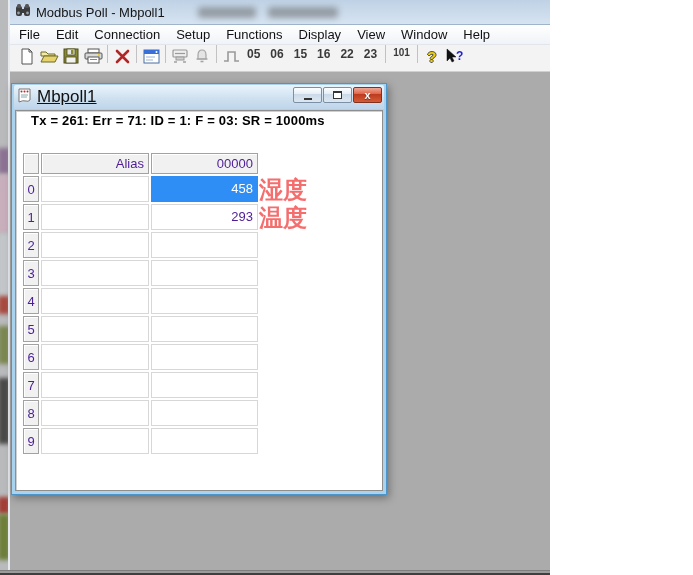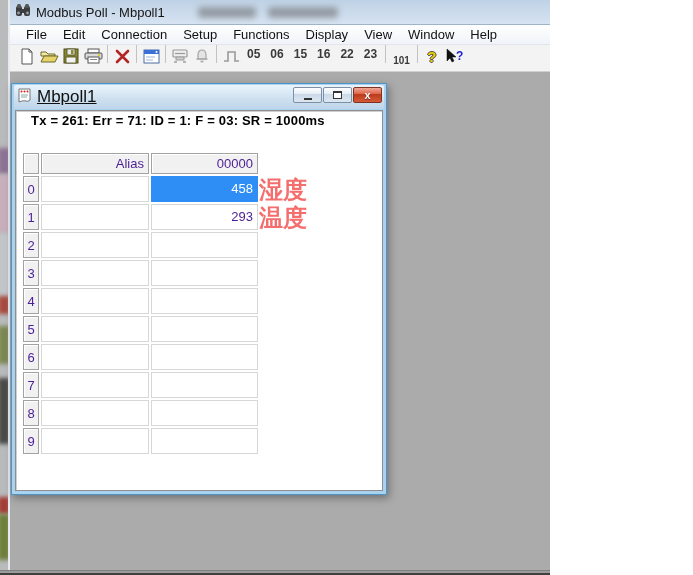--- a/index.html
+++ b/index.html
@@ -24,29 +24,29 @@
   .blur-blob { position:absolute; height:11px; top:7px; background:#5d5d5d; opacity:.5; border-radius:3px; filter:blur(3px); }
   .caption-buttons { position:absolute; right:2px; top:0; display:flex; }
   .cap-btn { height:19px; border:1px solid #46586c; border-top:none; border-radius:0 0 3px 3px; margin-left:0; display:flex; align-items:center; justify-content:center; }
   .cap-btn.minmax { width:27px; background:linear-gradient(#fbfdfe,#dfe9f3 45%,#c3d2e2 46%,#d6e2ee); }
   .cap-btn.close-red { width:39px; background:linear-gradient(#f2a08b,#e06a4e 45%,#c1401f 46%,#d6633f); }
   .glyph-min { width:9px; height:3px; background:#333; margin-top:8px; box-shadow:0 1px 0 rgba(255,255,255,.7); }
   .glyph-max { width:10px; height:8px; border:1px solid #333; border-top:3px solid #333; background:#fff; box-shadow:0 1px 0 rgba(255,255,255,.7); }
   .glyph-x { color:#fff; font-size:13px; font-weight:bold; text-shadow:0 1px 1px rgba(0,0,0,.5); line-height:17px; }
 
   
-  .menubar { height:20px; flex:0 0 20px; background:linear-gradient(#ffffff,#f0f3f8); display:flex; align-items:center; padding-left:8px; border-bottom:1px solid #e2e6ec; }
+  .menubar { height:20px; flex:0 0 20px; background:linear-gradient(#ffffff,#f0f3f8); display:flex; align-items:center; padding-left:1px; border-bottom:1px solid #e2e6ec; }
   .menu-item { font-size:13px; color:#111; padding:1px 8px; cursor:default; }
 
   
   .toolbar { height:27px; flex:0 0 27px; background:#f3f3f3; border-bottom:1px solid #cfcfcf; display:flex; align-items:flex-start; padding-left:6px; }
   .tb-btn { width:22px; height:22px; display:flex; align-items:center; justify-content:center; }
   .tb-sep { width:1px; height:18px; background:#c2c2c2; margin:0 3px; }
   .tb-num { font-size:12px; font-weight:bold; color:#3a3a3a; padding:2px 5px; }
-  .tb-101 { font-size:10px; font-weight:bold; color:#3a3a3a; padding:2px 4px;margin-top:8px; }
+  .tb-101 { font-size:10px; font-weight:bold; color:#3a3a3a; padding:2px 4px; }
   .help-q { font-size:15px; font-weight:bold; color:#f2cf00; text-shadow:-1px 0 #555,0 1px #555,1px 0 #555,0 -1px #555; }
 
   
   .mdi { position:relative; flex:1; background:#ababab; }
 
   
   .child-window { position:absolute; left:1px; top:11px; width:376px; height:412px;
     background:#a9d2ef; border:1px solid #4d94c9; box-shadow:2px 3px 8px rgba(0,0,0,.35); }
   .child-titlebar { position:relative; height:24px; margin:1px 2px 0 2px; display:flex; align-items:center;
     background:linear-gradient(#eaf4fc,#cfe1f0 55%,#bed5ea); border-radius:2px 2px 0 0; }

